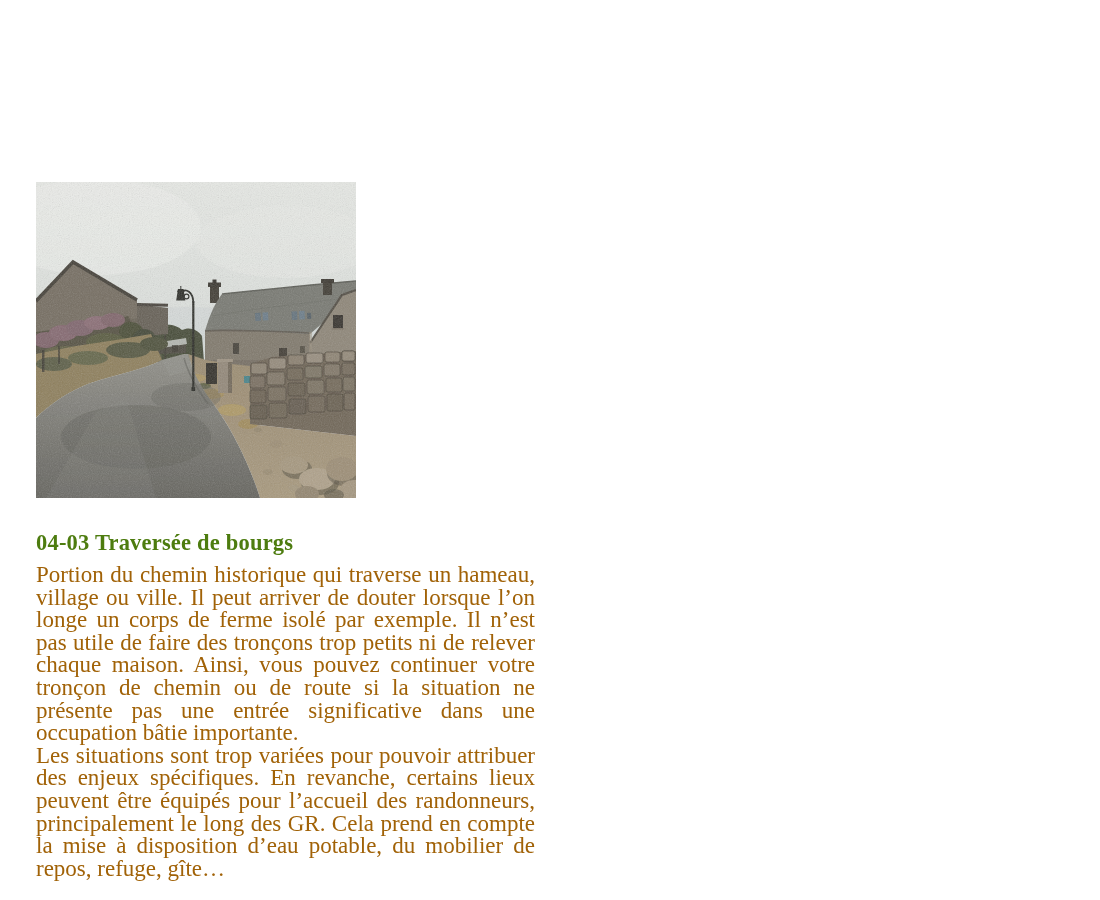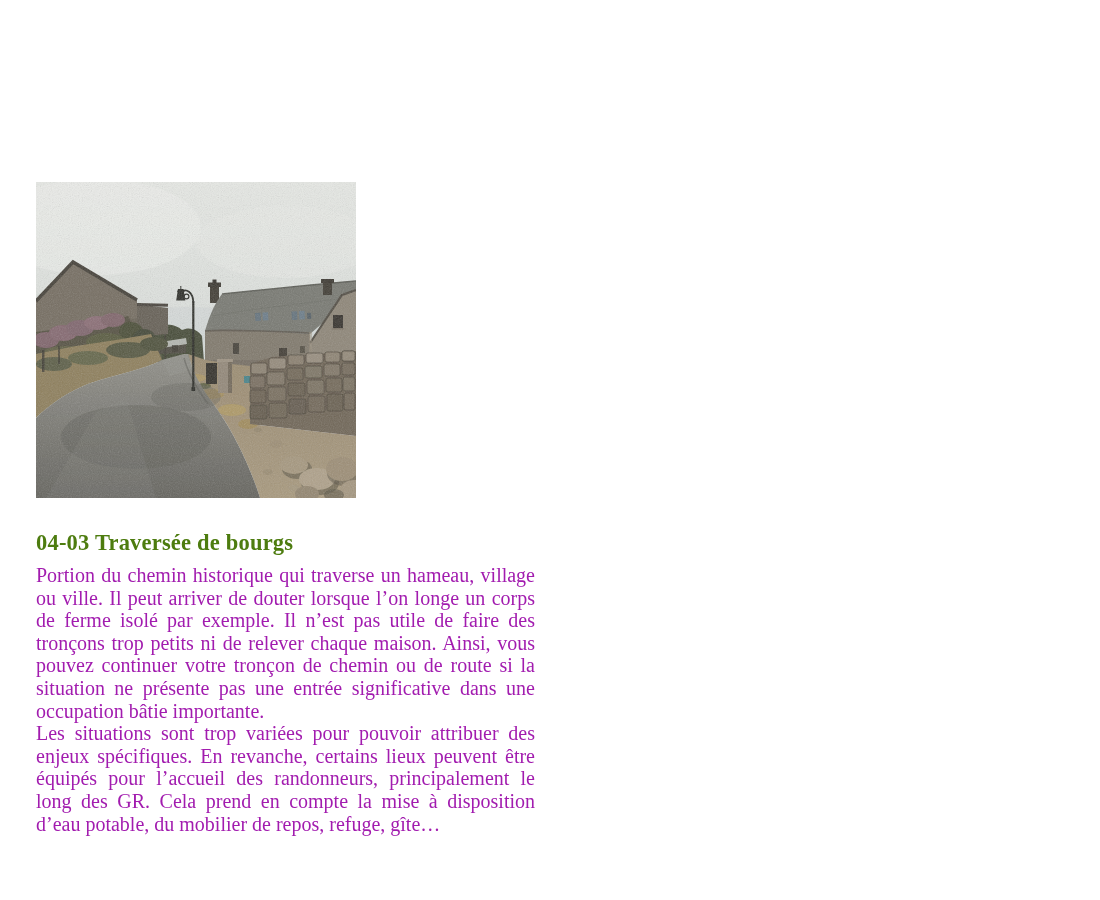--- a/index.html
+++ b/index.html
@@ -17,22 +17,22 @@
   .photo svg{display:block;width:100%;height:100%;}
   .heading{
     position:absolute;left:36px;top:528px;width:520px;
     margin:0;
     font-size:22.5px;line-height:30px;font-weight:700;
     letter-spacing:0.2px;
     color:#4d7c0f;
   }
   .bodytext{
     position:absolute;left:36px;top:564px;width:499px;
-    color:#a21caf;
-    font-size:20px;line-height:22.6px;
+    color:#a16207;
+    font-size:23px;line-height:22.6px;
     text-align:justify;
   }
   .bodytext p{margin:0;padding:0;}
 </style>
 </head>
 <body>
 
 <div class="page">
 
   <figure class="photo" style="margin:0">

